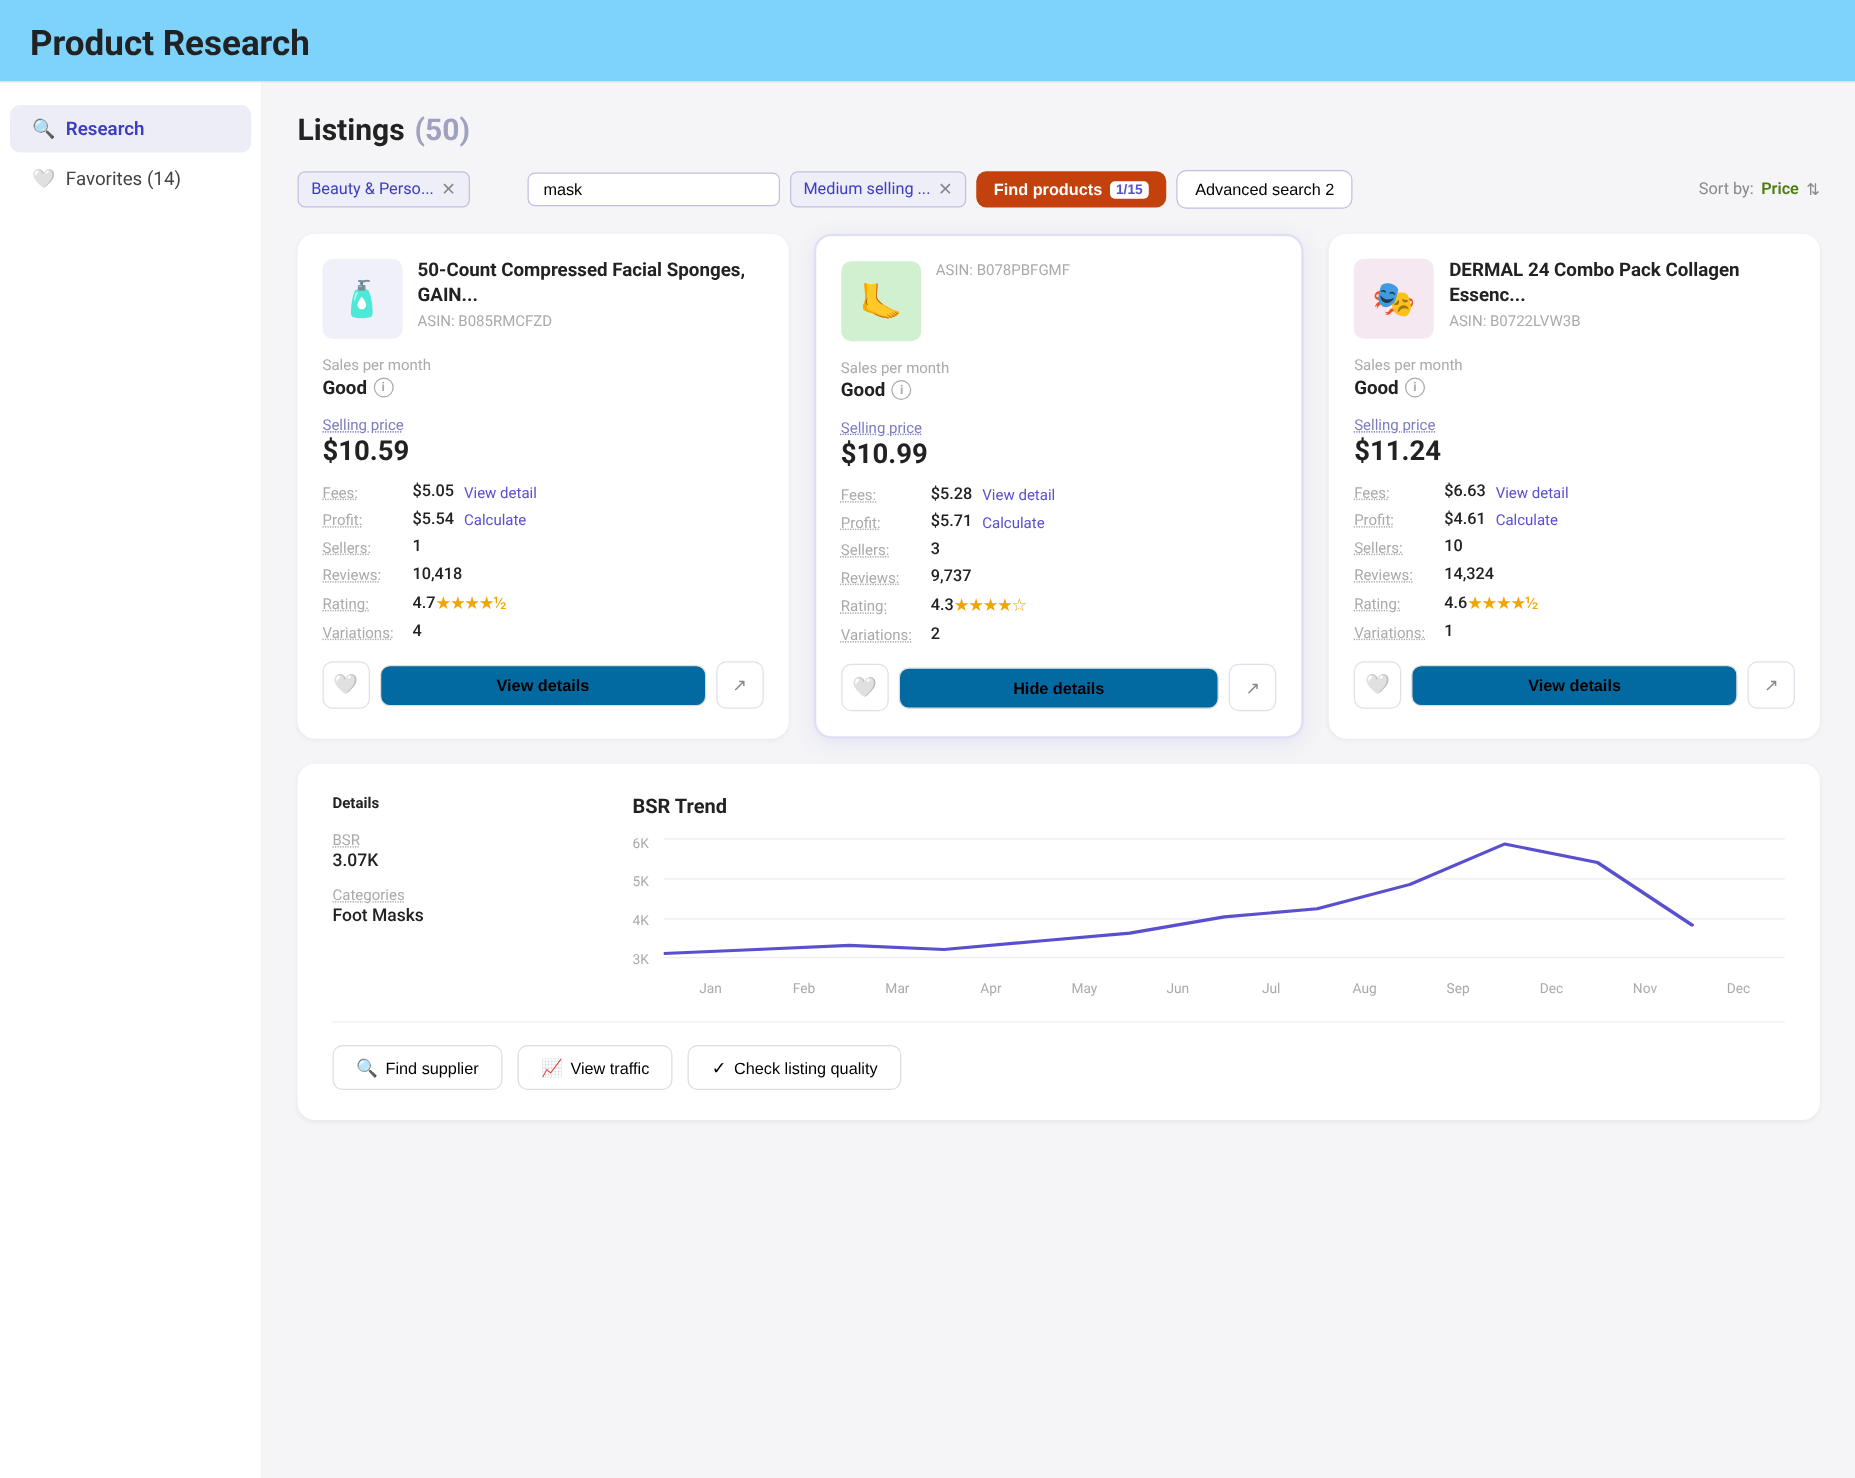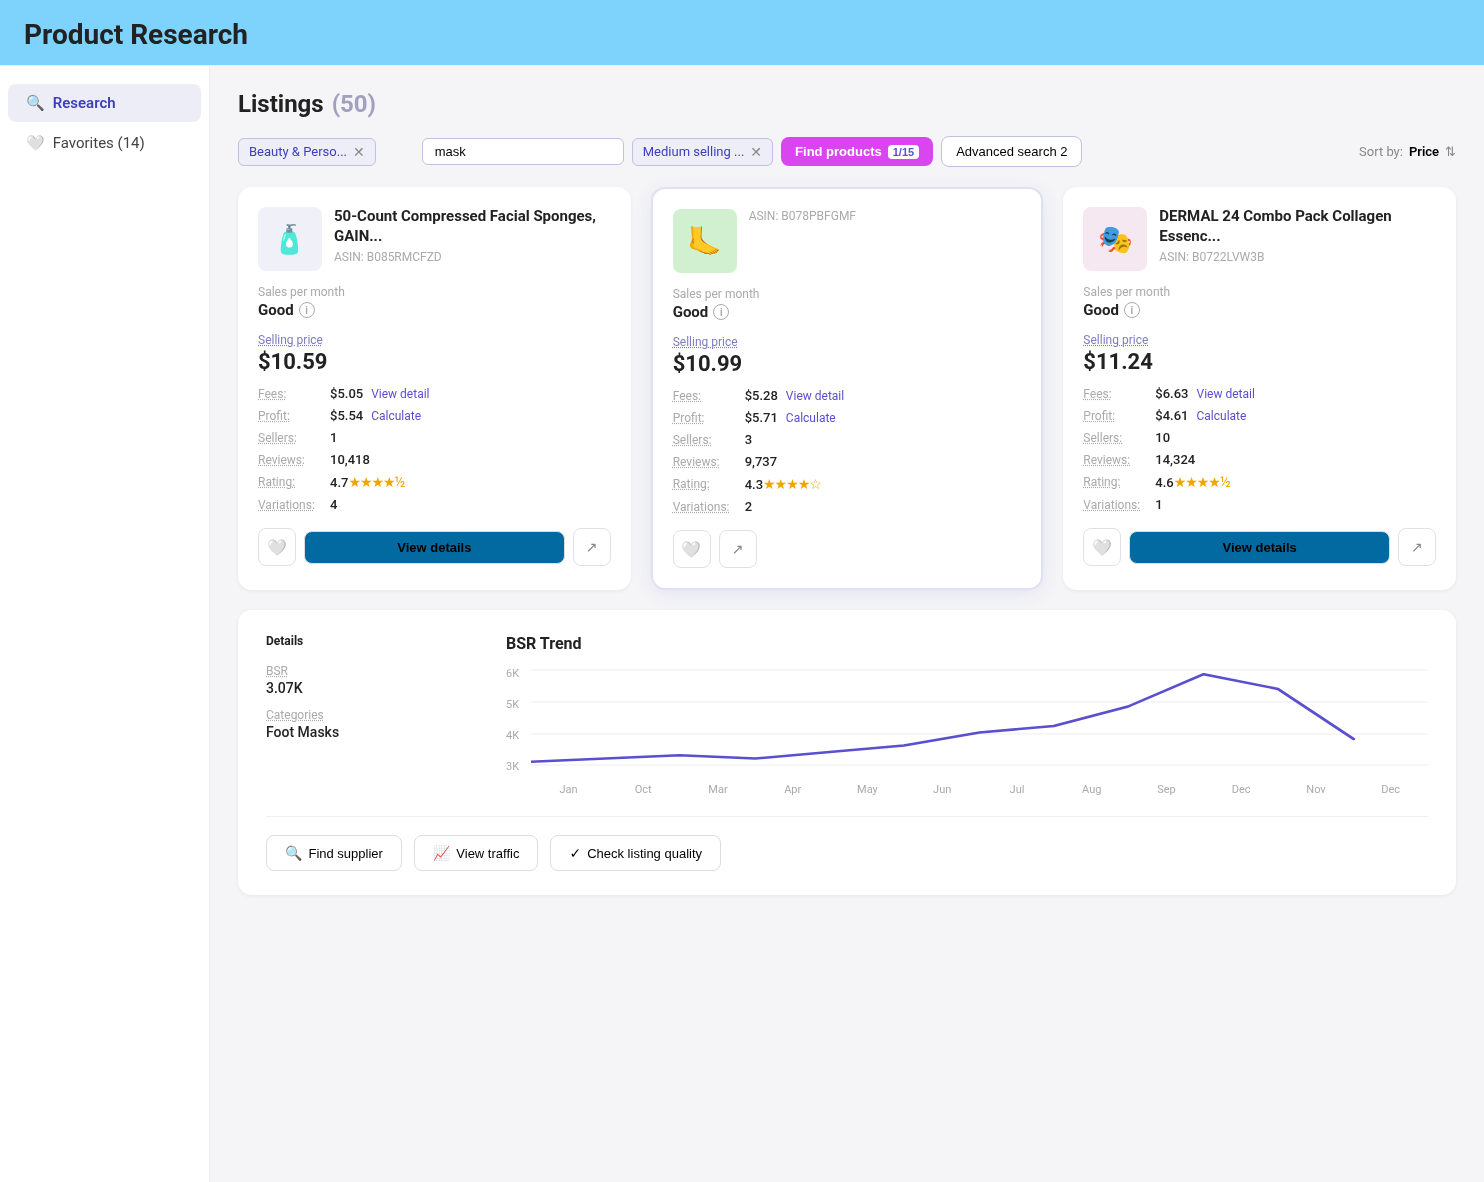--- a/index.html
+++ b/index.html
@@ -17,25 +17,25 @@
     .main { flex: 1; padding: 24px 28px; background: #f5f5f7; overflow: auto; }
     
     .listings-header { display: flex; align-items: flex-end; gap: 8px; margin-bottom: 18px; flex-wrap: wrap; }
     .listings-title { font-size: 24px; font-weight: 700; }
     .listings-count { font-size: 24px; font-weight: 700; color: #a0a0c0; }
     
     .filters { display: flex; align-items: center; gap: 8px; flex-wrap: wrap; margin-bottom: 20px; }
     .filter-tag { display: flex; align-items: center; gap: 6px; background: #eeeef8; border: 1.5px solid #c0c0e0; border-radius: 6px; padding: 5px 10px; font-size: 13px; color: #3d3dbf; cursor: pointer; }
     .filter-tag .remove { cursor: pointer; color: #888; font-size: 14px; }
     .filter-input { border: 1.5px solid #c0c0e0; border-radius: 6px; padding: 5px 12px; font-size: 13px; outline: none; min-width: 90px; margin-left: 38px; }
-    .find-btn { background: #d946ef; color: #fff; border: none; border-radius: 8px; padding: 7px 14px; font-size: 13px; font-weight: 600; cursor: pointer; display: flex; align-items: center; gap: 6px; }
+    .find-btn { background: #c2410c; color: #fff; border: none; border-radius: 8px; padding: 7px 14px; font-size: 13px; font-weight: 600; cursor: pointer; display: flex; align-items: center; gap: 6px; }
     .find-btn .badge { background: #fff; color: #5a4fcf; border-radius: 4px; font-size: 11px; padding: 1px 5px; font-weight: 700; }
     .adv-search-btn { border: 1.5px solid #c0c0e0; background: #fff; border-radius: 8px; padding: 7px 14px; font-size: 13px; cursor: pointer; }
     .sort-area { margin-left: auto; font-size: 13px; color: #888; display: flex; align-items: center; gap: 6px; }
-    .sort-value { color: #000000; font-weight: 600; }
+    .sort-value { color: #4d7c0f; font-weight: 600; }
     
     .cards { display: grid; grid-template-columns: 1fr 1fr 1fr; gap: 20px; margin-bottom: 20px; }
     
     .card { background: #fff; border-radius: 14px; padding: 20px; box-shadow: 0 1px 4px rgba(0,0,0,0.06); }
     .card.highlighted { border: 2px solid #e0e0f5; box-shadow: 0 4px 18px rgba(90,79,207,0.10); }
     
     .card-product { display: flex; align-items: flex-start; gap: 12px; margin-bottom: 14px; }
     .card-img { width: 64px; height: 64px; object-fit: contain; border-radius: 8px; background: #f0f0f8; display: flex; align-items: center; justify-content: center; font-size: 28px; flex-shrink: 0; overflow: hidden; }
     .card-product-info { flex: 1; }
     .card-product-name { font-size: 15px; font-weight: 700; line-height: 1.3; margin-bottom: 4px; }
@@ -218,20 +218,21 @@
           <span class="row-label">Rating:</span>
           <span class="row-value">4.3</span>
           <span class="stars">★★★★☆</span>
         </div>
         <div class="card-row">
           <span class="row-label">Variations:</span>
           <span class="row-value">2</span>
         </div>
         <div class="card-actions">
           <button class="fav-btn">🤍</button>
+          <button class="view-btn">Hide details</button>
           <button class="ext-btn">↗</button>
         </div>
       </div>
 
       <div class="card">
         <div class="card-product">
           <div class="card-img" style="background:#f5e8f0;">🎭</div>
           <div class="card-product-info">
             <div class="card-product-name">DERMAL 24 Combo Pack Collagen Essenc...</div>
             <div class="card-asin">ASIN: B0722LVW3B</div>
@@ -325,21 +326,21 @@
                     350,67.5
                     408,61
                     466,41.5
                     525,9.2
                     583,24
                     642,74
                   "></polyline>
               </svg>
               <div class="x-axis">
                 <span class="x-label">Jan</span>
-                <span class="x-label">Oct</span>
+                <span class="x-label">Feb</span>
                 <span class="x-label">Mar</span>
                 <span class="x-label">Apr</span>
                 <span class="x-label">May</span>
                 <span class="x-label">Jun</span>
                 <span class="x-label">Jul</span>
                 <span class="x-label">Aug</span>
                 <span class="x-label">Sep</span>
                 <span class="x-label">Dec</span>
                 <span class="x-label">Nov</span>
                 <span class="x-label">Dec</span>

